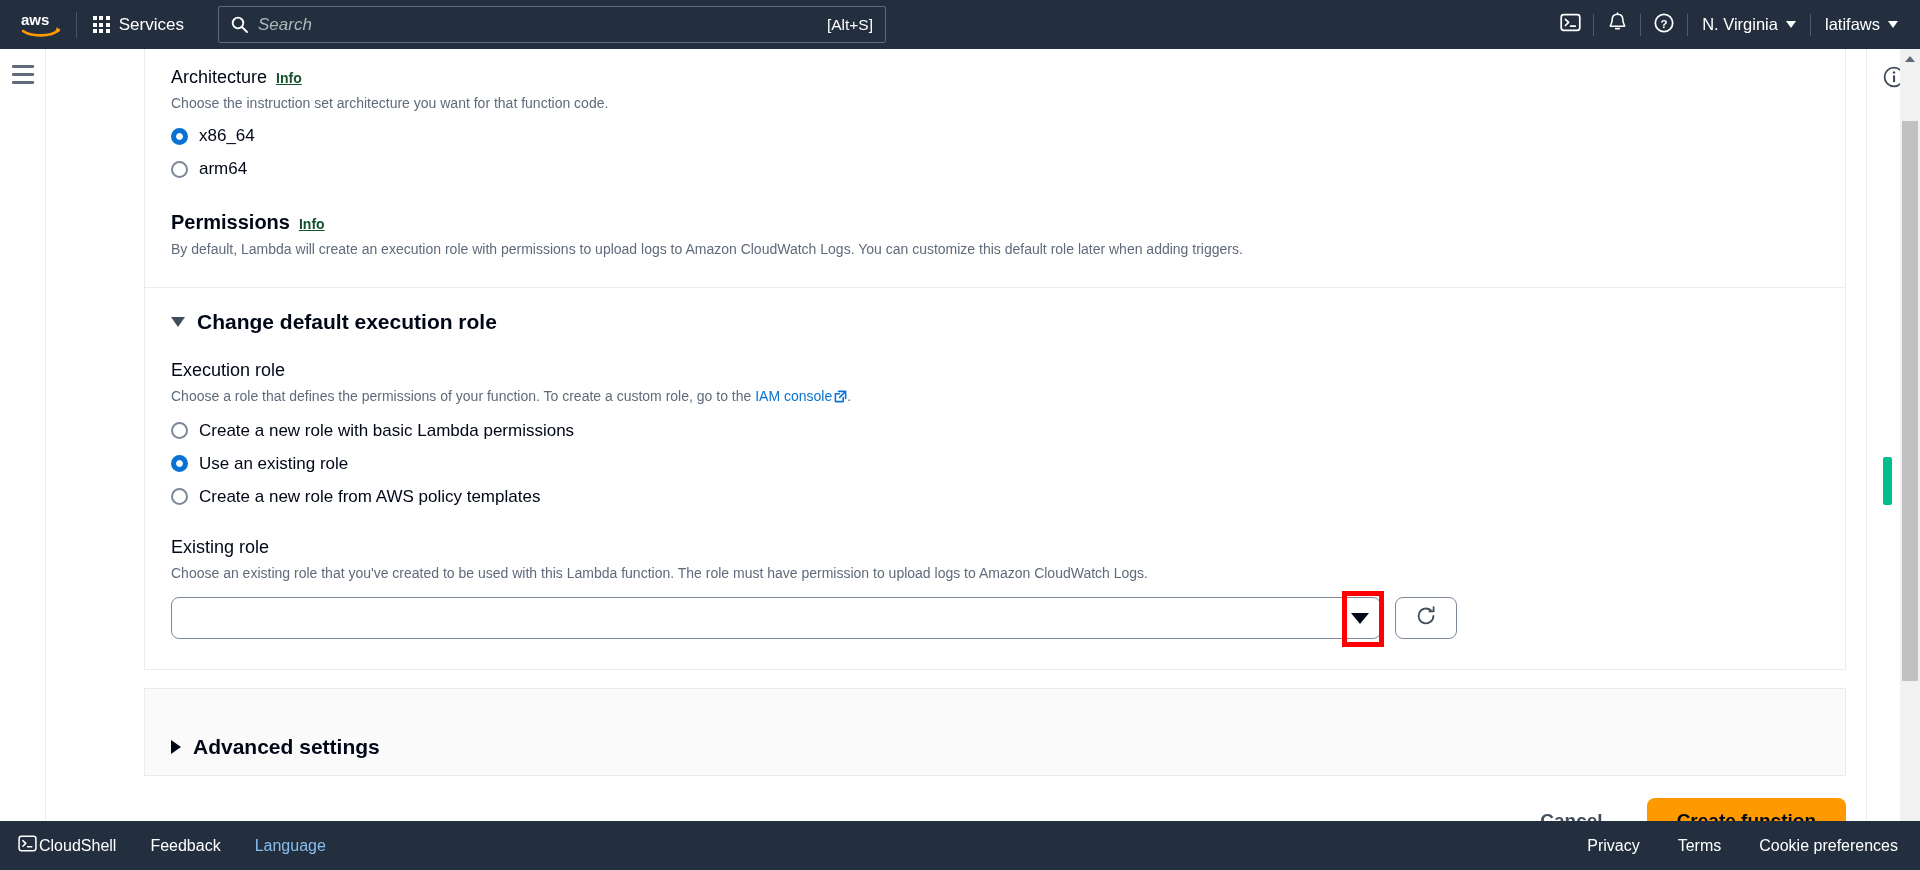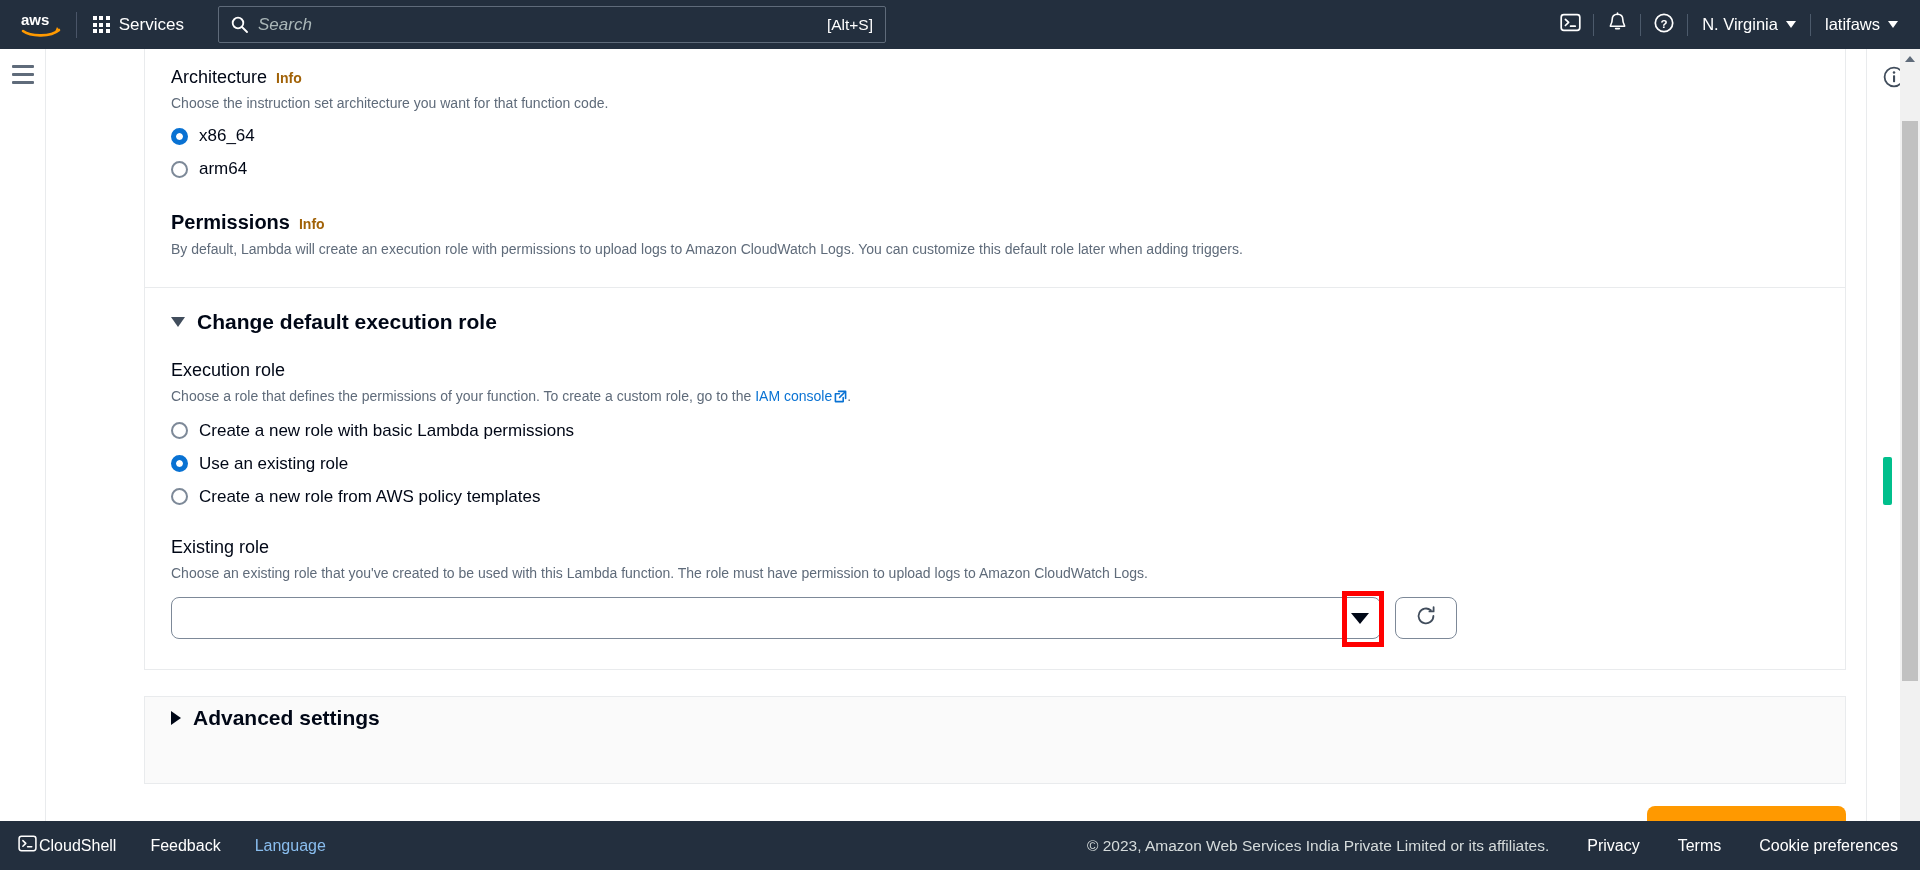--- a/index.html
+++ b/index.html
@@ -85,21 +85,21 @@
     padding: 0 0 0 0; position: relative;
   }
   .card-pad { padding: 0 26px; }
 
   .field-group { padding-top: 4px; }
   .f-label {
     font-size: 18px; color: #000716; font-weight: 400; display: flex;
     align-items: baseline; gap: 9px;
   }
   .f-label-bold { font-weight: 700; font-size: 20px; }
-  .info-link { color: #a16207; font-size: 14px; font-weight: 700; cursor: pointer; }
+  .info-link { color: #14532d; font-size: 14px; font-weight: 700; cursor: pointer; text-decoration: underline; }
   .f-desc { font-size: 14px; color: #5f6b7a; margin-top: 5px; line-height: 1.45; }
 
   .radio-row {
     display: flex; align-items: center; gap: 11px; margin-top: 13px; cursor: pointer;
   }
   .radio {
     width: 17px; height: 17px; border-radius: 50%; border: 2px solid #7d8998;
     background: #ffffff; flex: 0 0 auto; position: relative;
   }
   .radio.checked { border-color: #0972d3; border-width: 5px; background: #ffffff; }
@@ -149,22 +149,22 @@
     border: 5px solid #ff0000; pointer-events: none; z-index: 5;
   }
   .refresh-btn {
     width: 62px; height: 42px; border: 1px solid #7d8998; border-radius: 8px;
     background: #ffffff; display: flex; align-items: center; justify-content: center;
     cursor: pointer;
   }
 
   
   .adv-card {
-    margin: 26px 0 0 98px; width: 1702px; height: 88px; background: #fafafa;
-    border: 1px solid #e9ebed; display: flex; align-items: flex-start; padding: 9px 26px;
+    margin: 18px 0 0 98px; width: 1702px; height: 88px; background: #fafafa;
+    border: 1px solid #e9ebed; display: flex; align-items: flex-end; padding: 16px 26px;
   }
 
   
   .action-row {
     margin: 22px 0 0 98px; width: 1702px; display: flex; align-items: center;
     justify-content: flex-end; gap: 30px;
   }
   .btn-cancel {
     background: transparent; border: none; color: #414d5c; font-size: 19px;
     font-weight: 700; cursor: pointer; padding: 9px 14px;
@@ -451,18 +451,17 @@
           <path d="M5.4 7.3 L8.6 10.4 L5.4 13.5" stroke="#ffffff" stroke-width="1.7" fill="none" stroke-linecap="round" stroke-linejoin="round"></path>
           <line x1="10.6" y1="14.2" x2="15.2" y2="14.2" stroke="#ffffff" stroke-width="1.7" stroke-linecap="round"></line>
         </svg>
       </span>
       <span class="footer-link">CloudShell</span>
     </div>
     <a class="footer-link">Feedback</a>
     <a class="footer-link accent">Language</a>
   </div>
   <div class="footer-right">
-    <span class="copyright">© 2023, Amazon Web Services India Private Limited or its affiliates.</span>
     <a class="footer-link">Privacy</a>
     <a class="footer-link">Terms</a>
     <a class="footer-link">Cookie preferences</a>
   </div>
 </div>
 
 </body></html>

